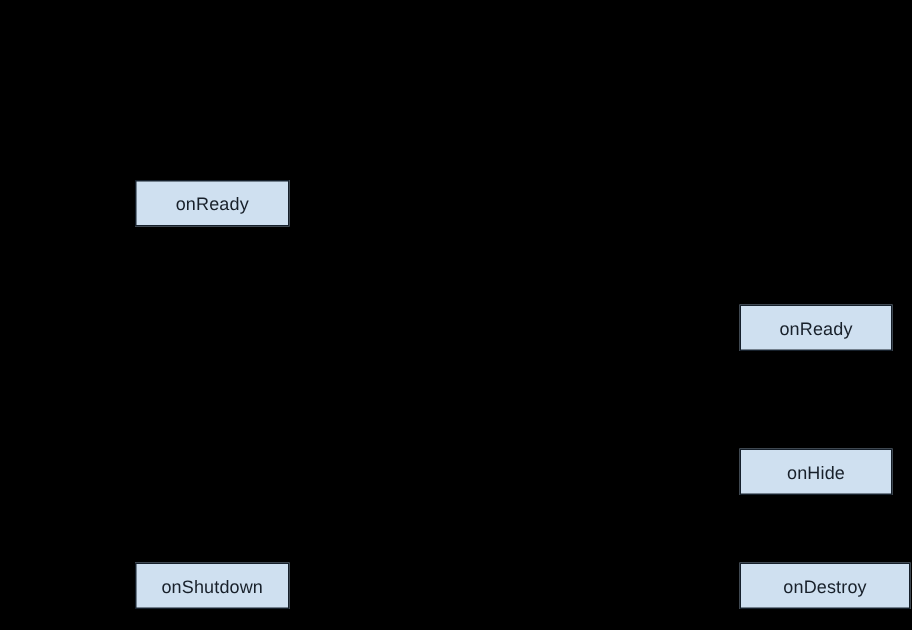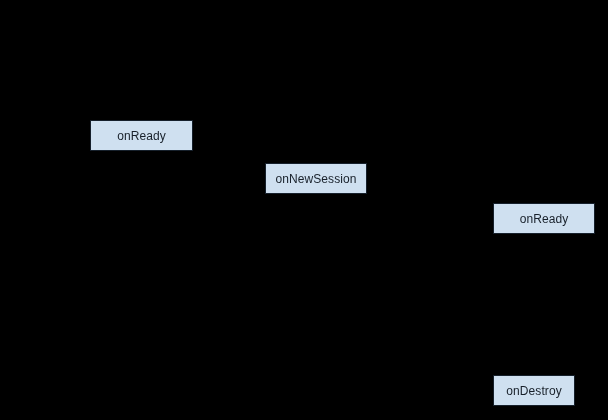--- a/index.html
+++ b/index.html
@@ -38,28 +38,31 @@
 </head>
 <body>
 
 <div id="canvas">
 
 
   <div class="node" style="left:90px; top:120px; width:103px; height:31px;">
     <span class="node-label">onReady</span>
   </div>
 
-  <div class="node" style="left:265px; top:163px; width:102px; height:31px;">
-    <span class="node-label">onNewSession</span>
-  </div>
 
   <div class="node" style="left:493px; top:203px; width:102px; height:31px;">
     <span class="node-label">onReady</span>
   </div>
 
 
+  <div class="node" style="left:493px; top:299px; width:102px; height:31px;">
+    <span class="node-label">onHide</span>
+  </div>
 
+  <div class="node" style="left:90px; top:375px; width:103px; height:31px;">
+    <span class="node-label">onShutdown</span>
+  </div>
 
-  <div class="node" style="left:493px; top:375px; width:82px; height:31px;">
+  <div class="node" style="left:493px; top:375px; width:114px; height:31px;">
     <span class="node-label">onDestroy</span>
   </div>
 
 </div>
 
 </body></html>

